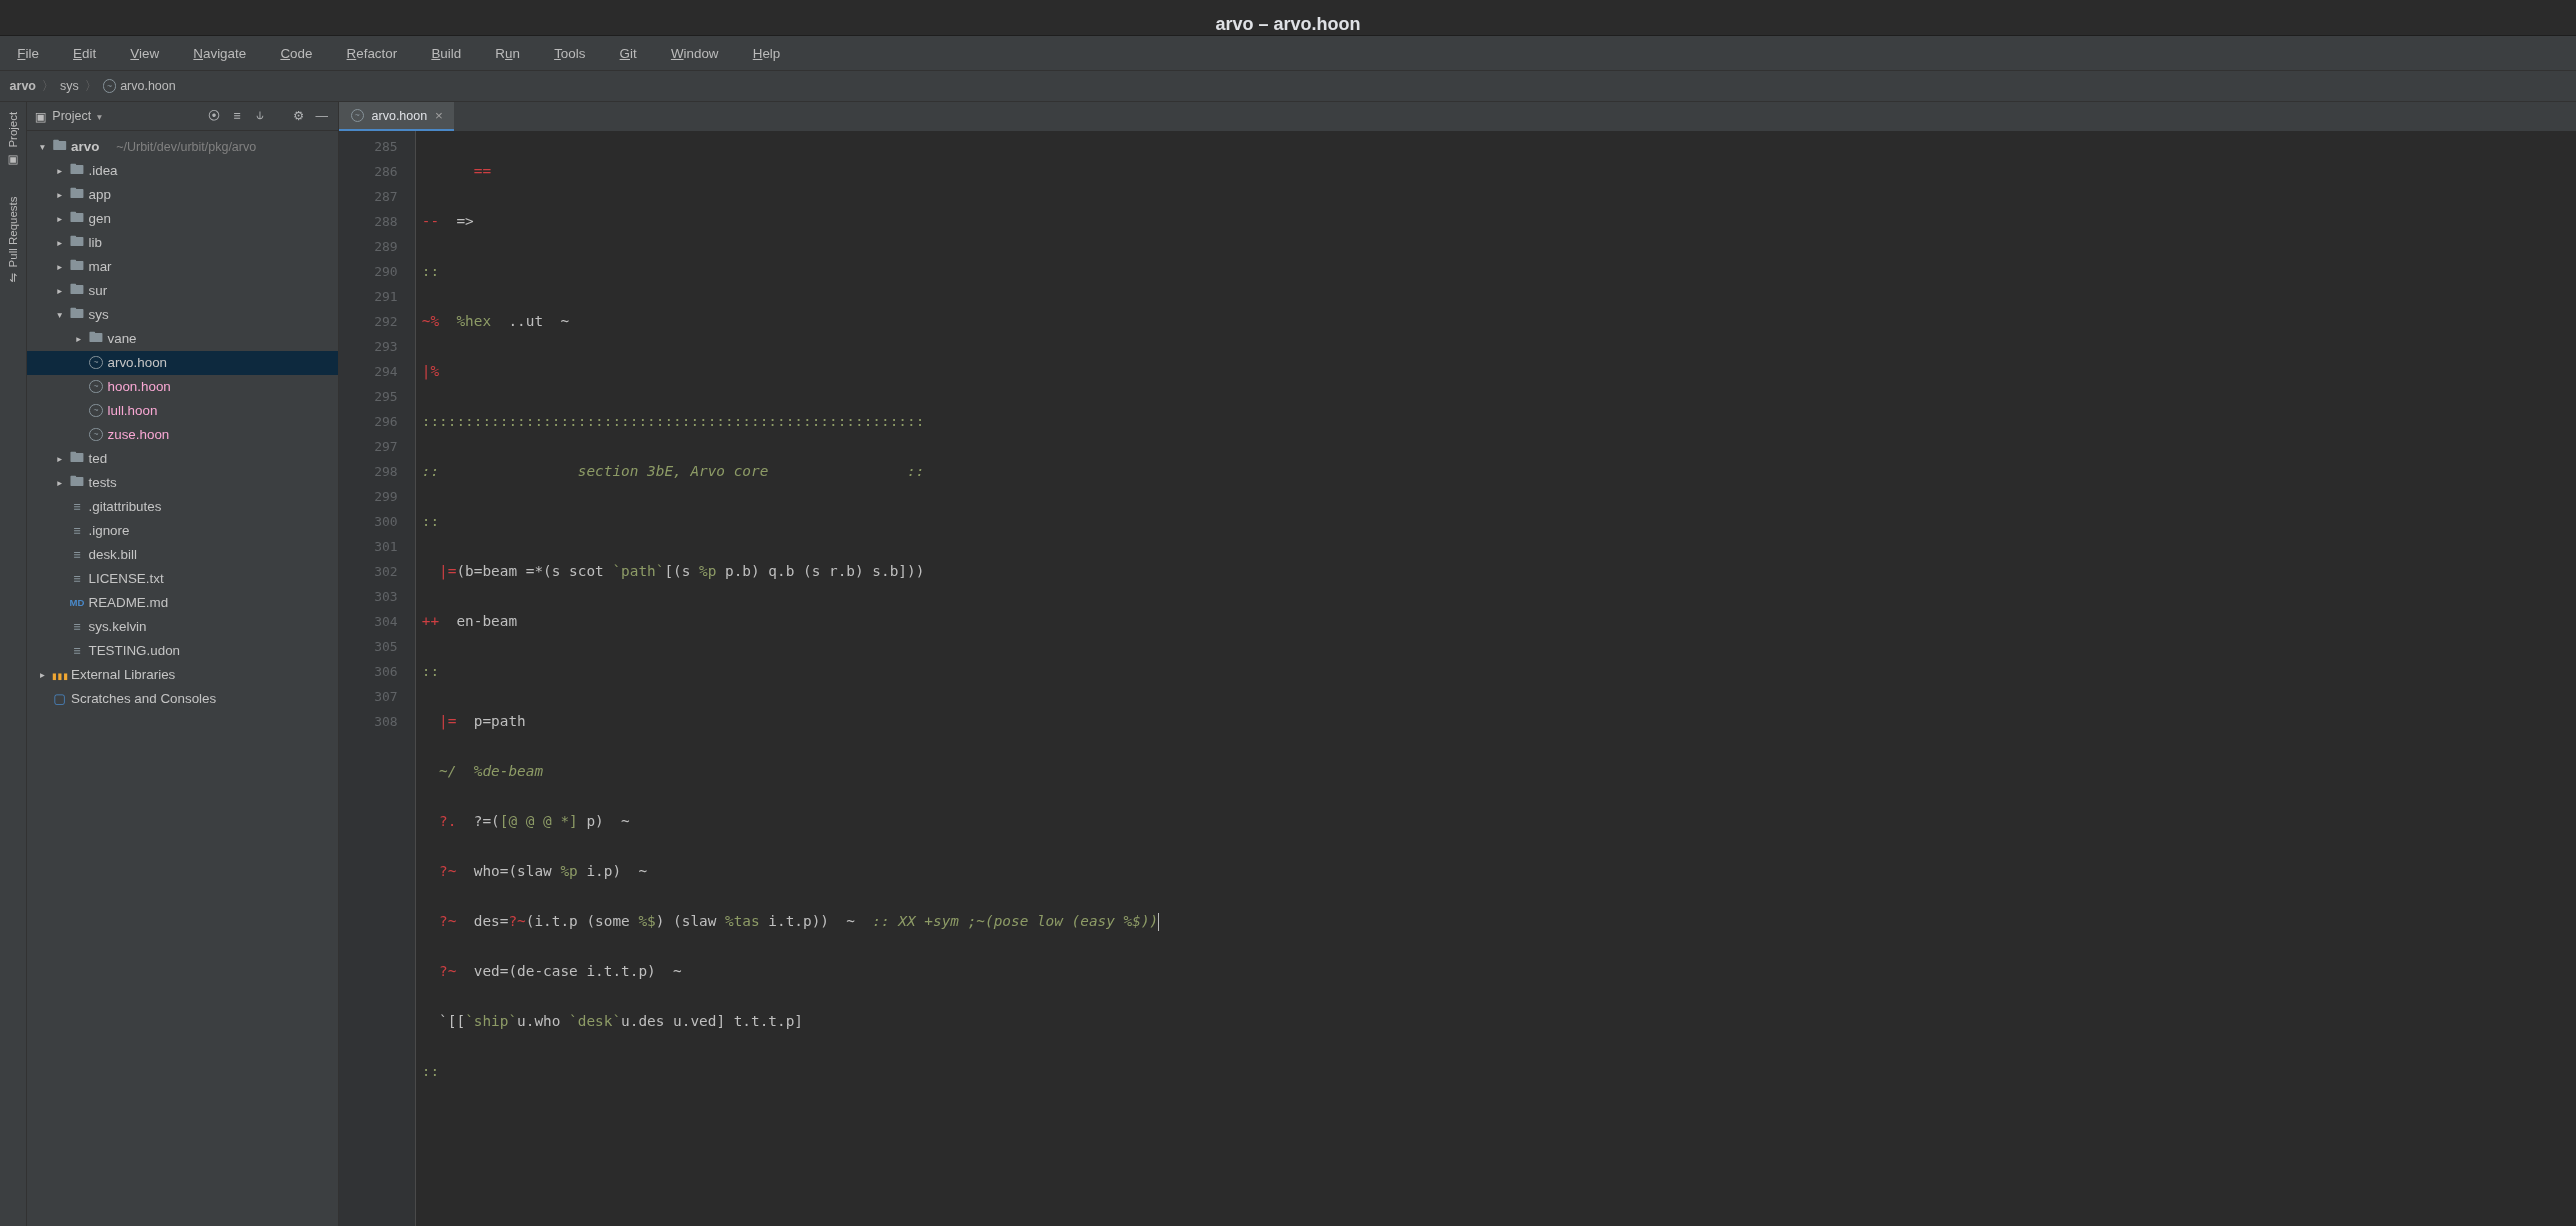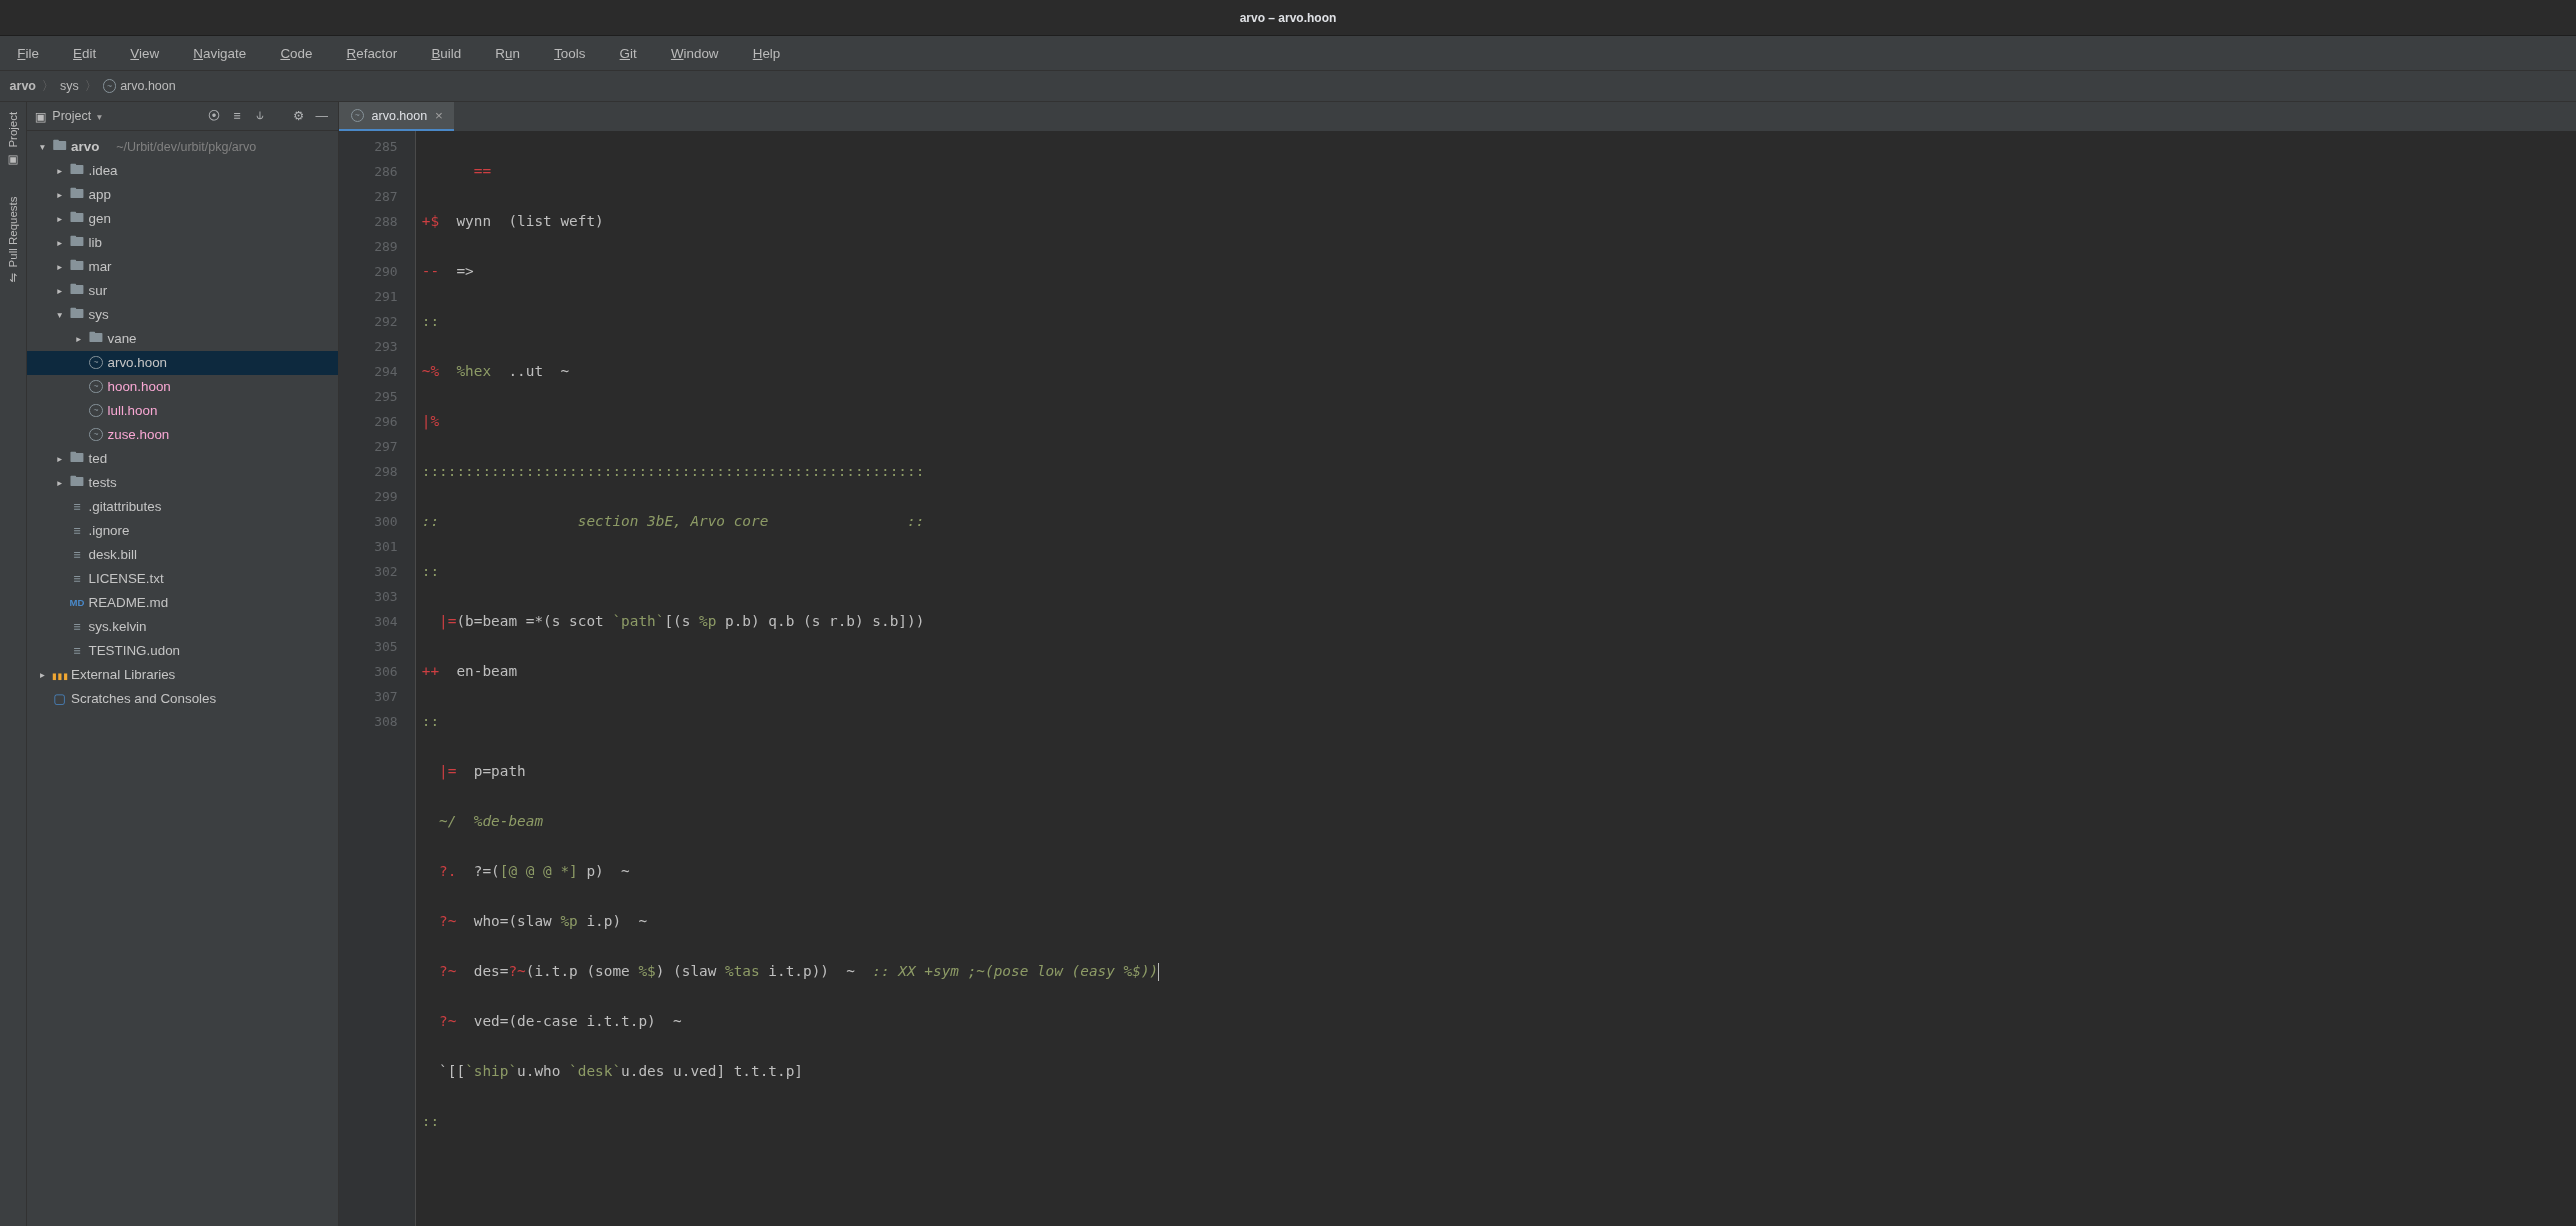--- a/index.html
+++ b/index.html
@@ -10,25 +10,25 @@
   font-size: 12.5px;
   overflow: hidden;
   width: 2576px;
   height: 1227px;
 }
 .titlebar {
   height: 36px;
   background: #2b2b2b;
   border-bottom: 1px solid #1e1e1e;
   display: flex;
-  align-items: center;
+  align-items: flex-end;
   justify-content: center;
   color: #dfe1e5;
   font-weight: 600;
-  font-size: 12px;
+  font-size: 18px;
 }
 .menubar {
   height: 35px;
   background: #3c3f41;
   display: flex;
   align-items: center;
   padding: 0 7.7px;
   gap: 15px;
   border-bottom: 1px solid #323232;
 }
@@ -402,21 +402,20 @@
           <div class="gutter-line">302</div>
           <div class="gutter-line">303</div>
           <div class="gutter-line">304</div>
           <div class="gutter-line">305</div>
           <div class="gutter-line">306</div>
           <div class="gutter-line">307</div>
           <div class="gutter-line">308</div>
         </div>
       <div class="code">
 <div class="code-line"><span class="t-red">      ==</span></div>
-<div class="code-line"><span class="t-red">+$</span><span class="t-white">  wynn  (list weft)</span></div>
 <div class="code-line"><span class="t-red">--</span><span class="t-white">  =&gt;</span></div>
 <div class="code-line"><span class="t-green">::</span></div>
 <div class="code-line"><span class="t-red">~%</span><span class="t-green">  %hex</span><span class="t-white">  ..ut  ~</span></div>
 <div class="code-line"><span class="t-red">|%</span></div>
 <div class="code-line"><span class="t-green">::::::::::::::::::::::::::::::::::::::::::::::::::::::::::</span></div>
 <div class="code-line"><span class="t-green-italic">::                section 3bE, Arvo core                ::</span></div>
 <div class="code-line"><span class="t-green">::</span></div>
 <div class="code-line"><span class="t-red">  |=</span><span class="t-white">(b=beam =*(s scot </span><span class="t-green">`path`</span><span class="t-white">[(s </span><span class="t-green">%p</span><span class="t-white"> p.b) q.b (s r.b) s.b]))</span></div>
 <div class="code-line"><span class="t-red">++</span><span class="t-white">  en-beam</span></div>
 <div class="code-line"><span class="t-green">::</span></div>

